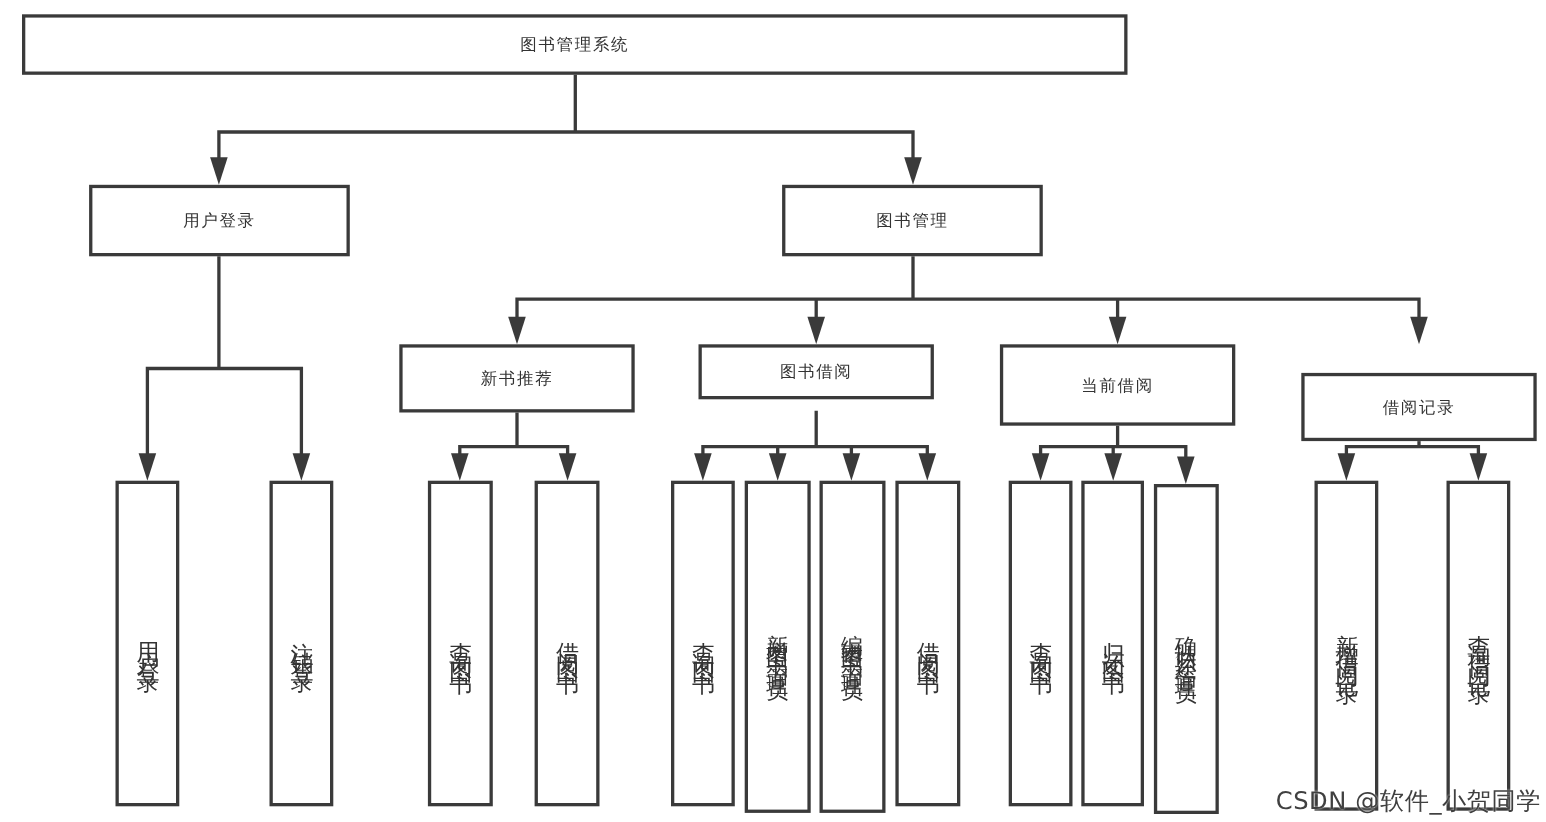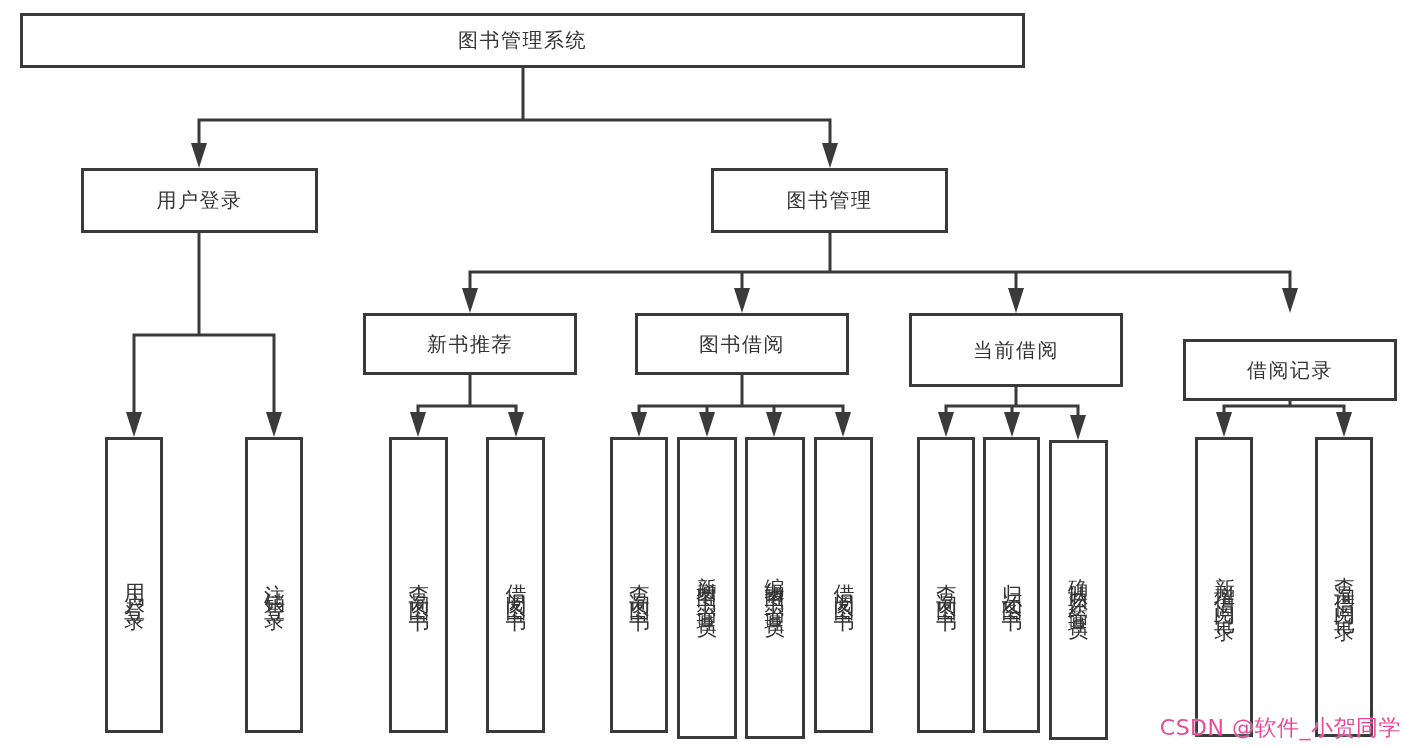--- a/index.html
+++ b/index.html
@@ -28,21 +28,21 @@
     position: absolute;
     box-sizing: border-box;
     border: 3px solid #3a3a3a;
     background: #ffffff;
     display: flex;
     align-items: center;
     justify-content: center;
     color: #333333;
   }
   .hbox span {
-    font-size: 20px;
+    font-size: 15px;
     letter-spacing: 1.5px;
     white-space: nowrap;
     font-family: Liberation Serif, serif;
   }
   .vbox .vtext {
     writing-mode: vertical-rl;
     text-orientation: mixed;
     font-size: 21px;
     letter-spacing: 9px;
     line-height: 1;
@@ -105,21 +105,21 @@
   <div class="node hbox" style="left: 81px; top: 168px; width: 237px; height: 65px; border-color: rgb(58, 58, 58); color: rgb(51, 51, 51);">
     <span>用户登录</span>
   </div>
   <div class="node hbox" style="left: 711px; top: 168px; width: 237px; height: 65px; border-color: rgb(58, 58, 58); color: rgb(51, 51, 51);">
     <span>图书管理</span>
   </div>
 
   <div class="node hbox" style="left: 363px; top: 313px; width: 214px; height: 62px; border-color: rgb(58, 58, 58); color: rgb(51, 51, 51);">
     <span>新书推荐</span>
   </div>
-  <div class="node hbox" style="left: 635px; top: 313px; width: 214px; height: 62px; border-color: rgb(58, 58, 58); color: rgb(51, 51, 51);">
+  <div class="node hbox" style="left: 635px; top: 313px; width: 214px; height: 50px; border-color: rgb(58, 58, 58); color: rgb(51, 51, 51);">
     <span>图书借阅</span>
   </div>
   <div class="node hbox" style="left: 909px; top: 313px; width: 214px; height: 74px; border-color: rgb(58, 58, 58); color: rgb(51, 51, 51);">
     <span>当前借阅</span>
   </div>
   <div class="node hbox" style="left: 1183px; top: 313px; width: 214px; height: 62px; border-color: rgb(58, 58, 58); color: rgb(51, 51, 51); margin-top: 26px;">
     <span>借阅记录</span>
   </div>
 
   <div class="node vbox" style="left: 105px; top: 437px; width: 58px; height: 296px; border-color: rgb(58, 58, 58); color: rgb(51, 51, 51);">
@@ -159,14 +159,14 @@
     <span class="vtext">确认归还（管理员）</span>
   </div>
 
   <div class="node vbox" style="left: 1195px; top: 437px; width: 58px; height: 300px; border-color: rgb(58, 58, 58); color: rgb(51, 51, 51);">
     <span class="vtext">新增借阅记录</span>
   </div>
   <div class="node vbox" style="left: 1315px; top: 437px; width: 58px; height: 300px; border-color: rgb(58, 58, 58); color: rgb(51, 51, 51);">
     <span class="vtext">查询借阅记录</span>
   </div>
 
-  <div id="watermark" style="color: #ec4899;">CSDN @软件_小贺同学</div>
+  <div id="watermark" style="color: #404040;">CSDN @软件_小贺同学</div>
 </div>
 
 </body></html>

